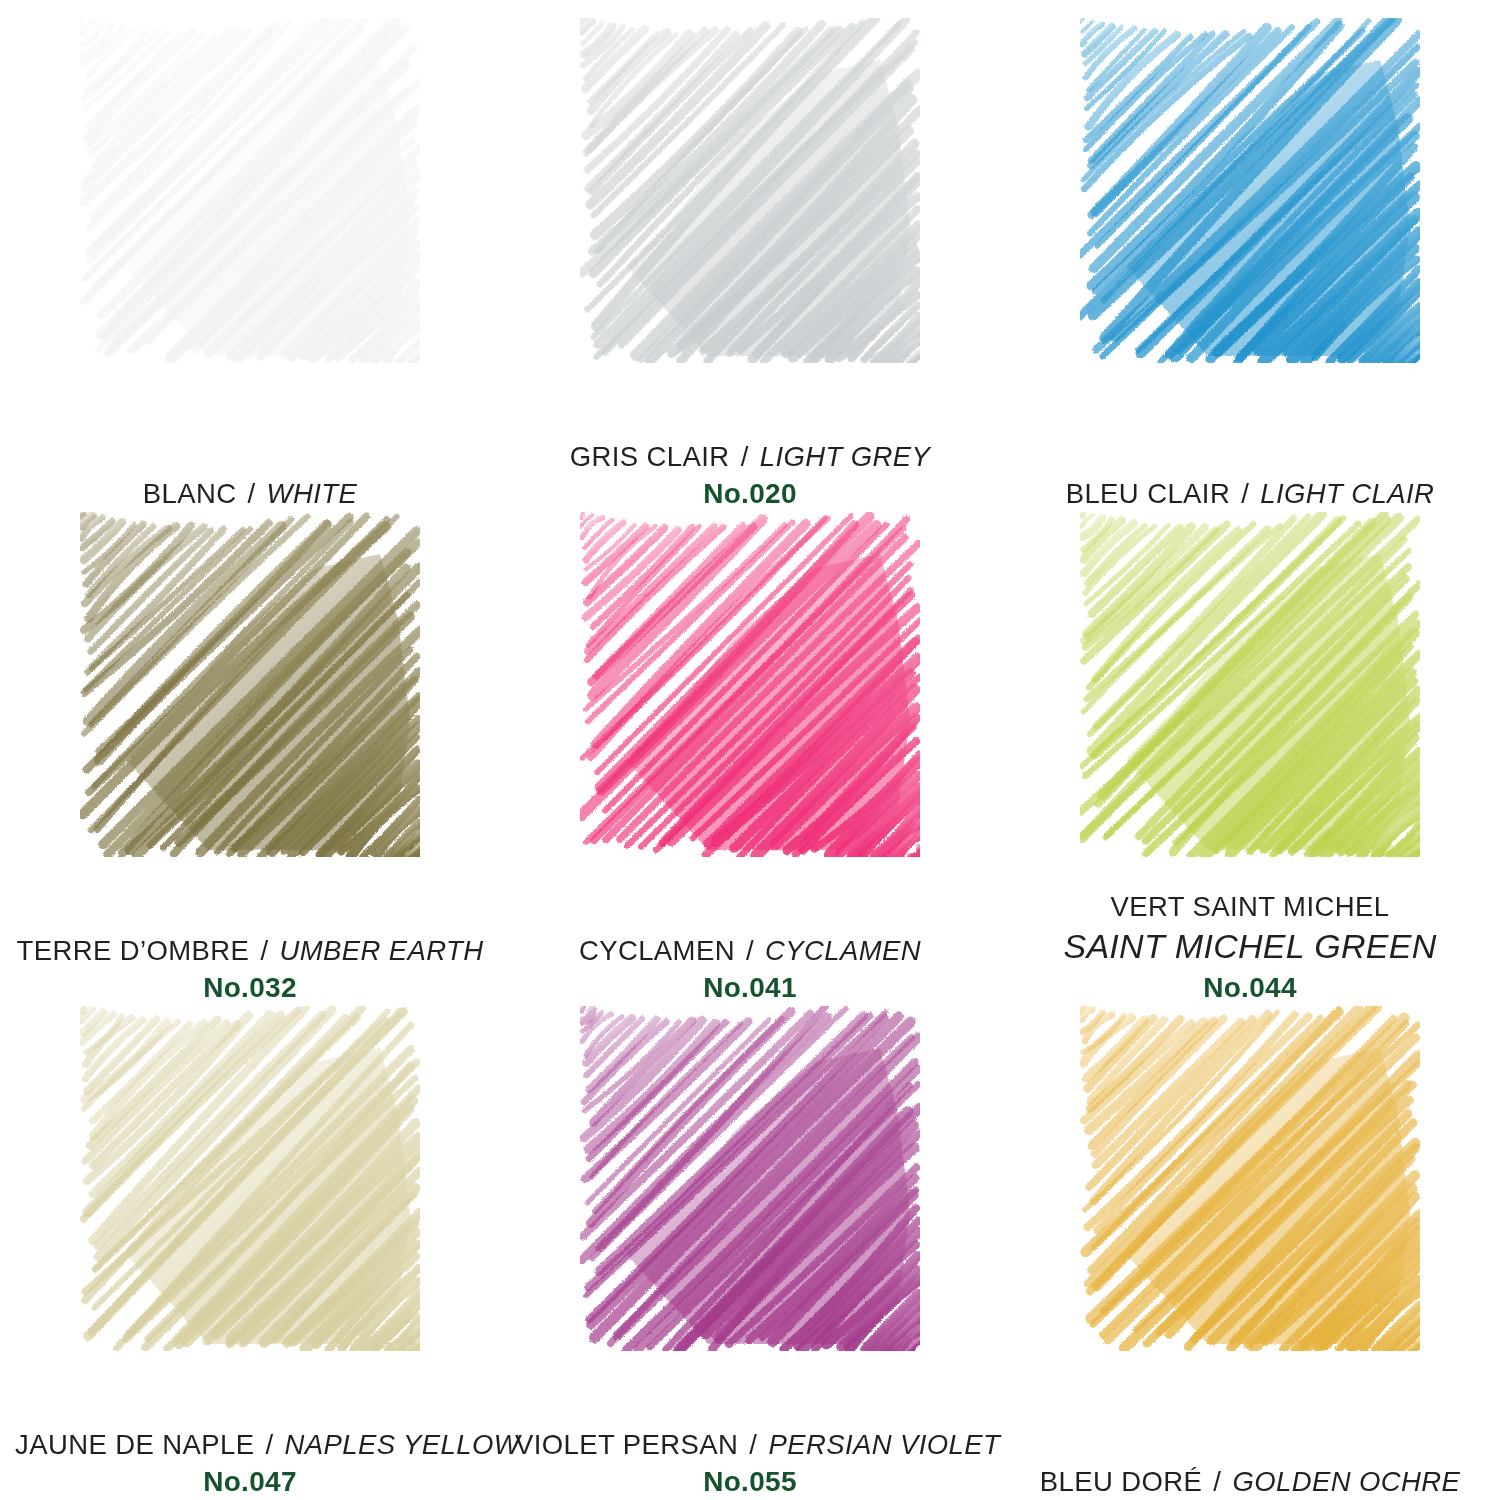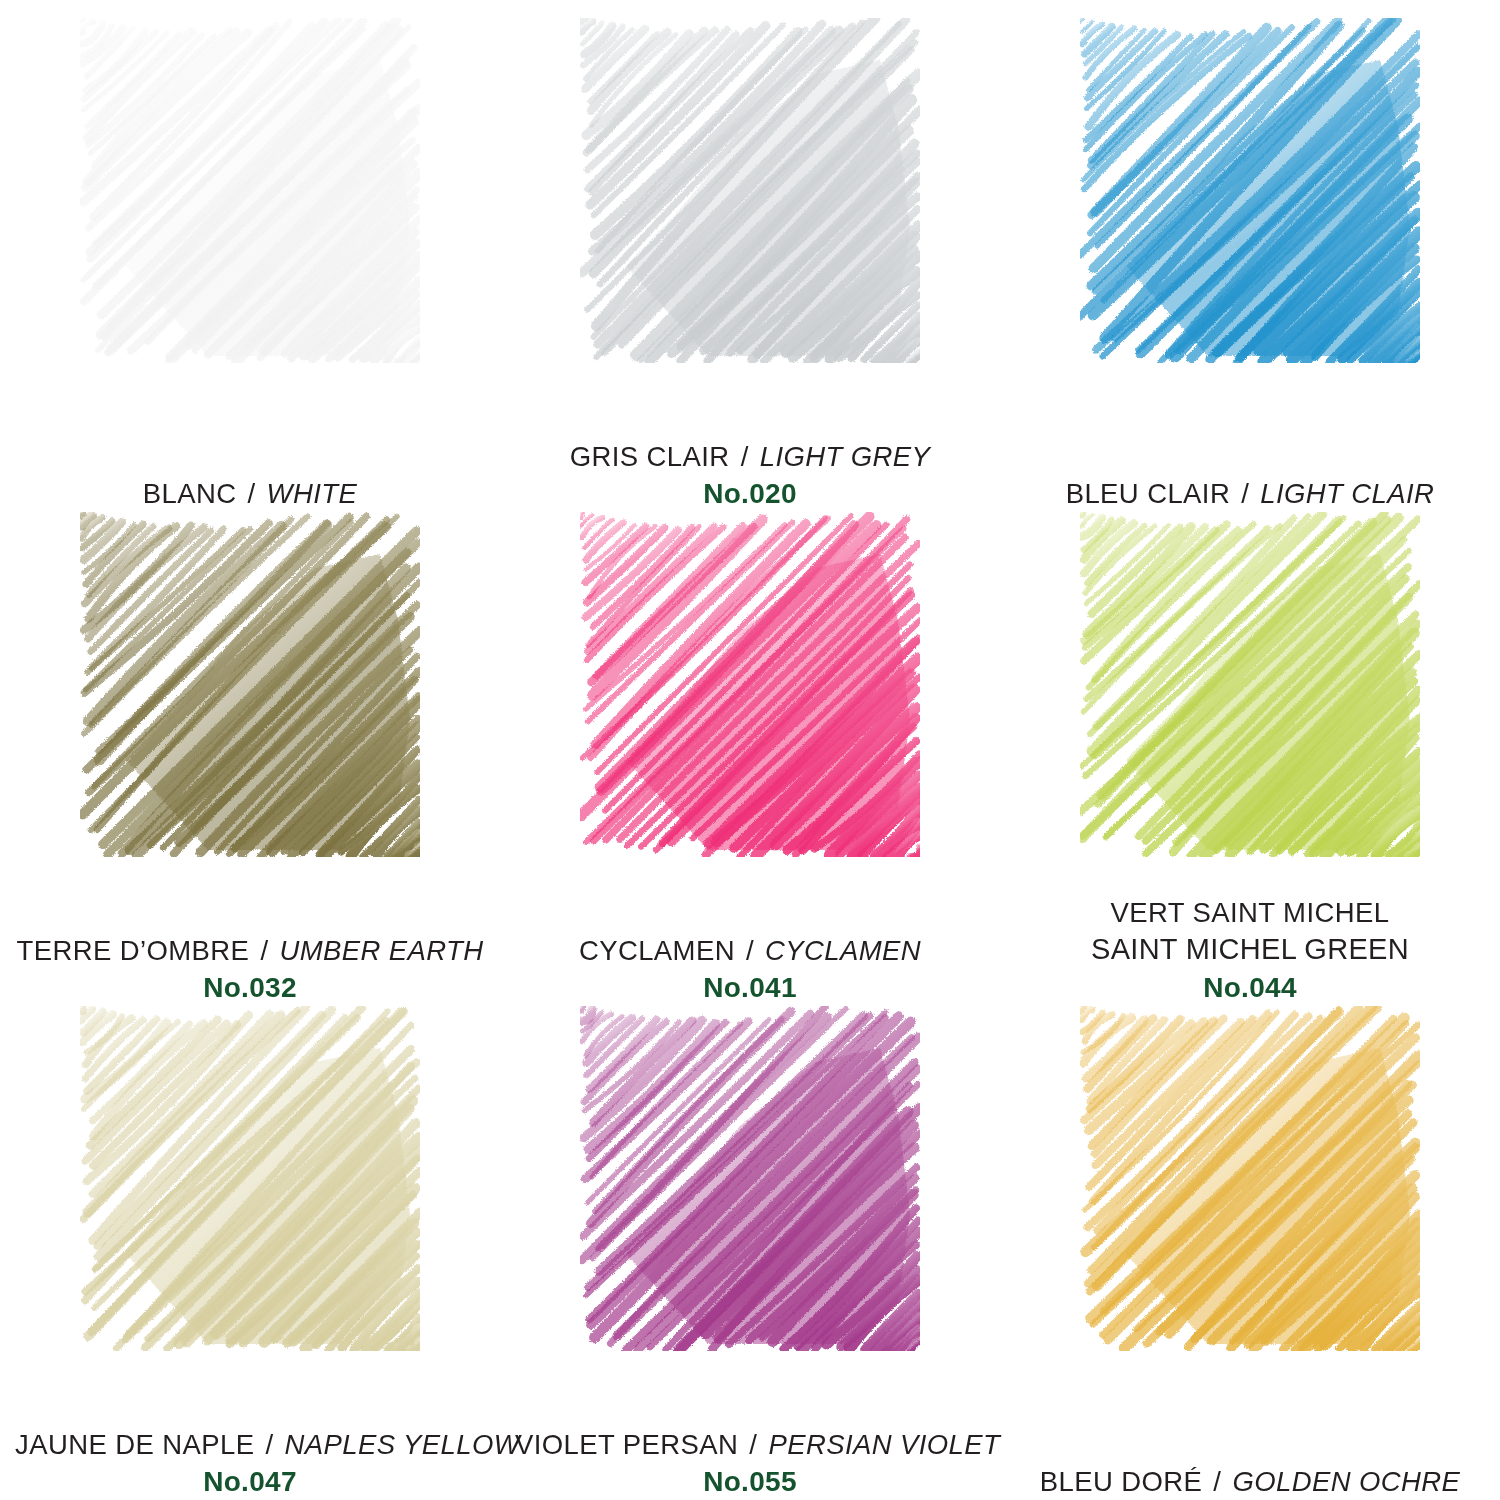--- a/index.html
+++ b/index.html
@@ -68,21 +68,22 @@
     font-style: normal;
     font-weight: 400;
     padding: 0 3px;
   }
   .name-en {
     font-style: italic;
     font-weight: 400;
   }
   .name-block-en {
     display: block;
-    font-size: 29px;
+    font-style: italic;
+    font-size: 34px;
     letter-spacing: 0.3px;
   }
 
   .swatch-number {
     font-size: 28px;
     font-weight: bold;
     letter-spacing: 0.3px;
     color: #14532d;
     margin-top: 1px;
   }

